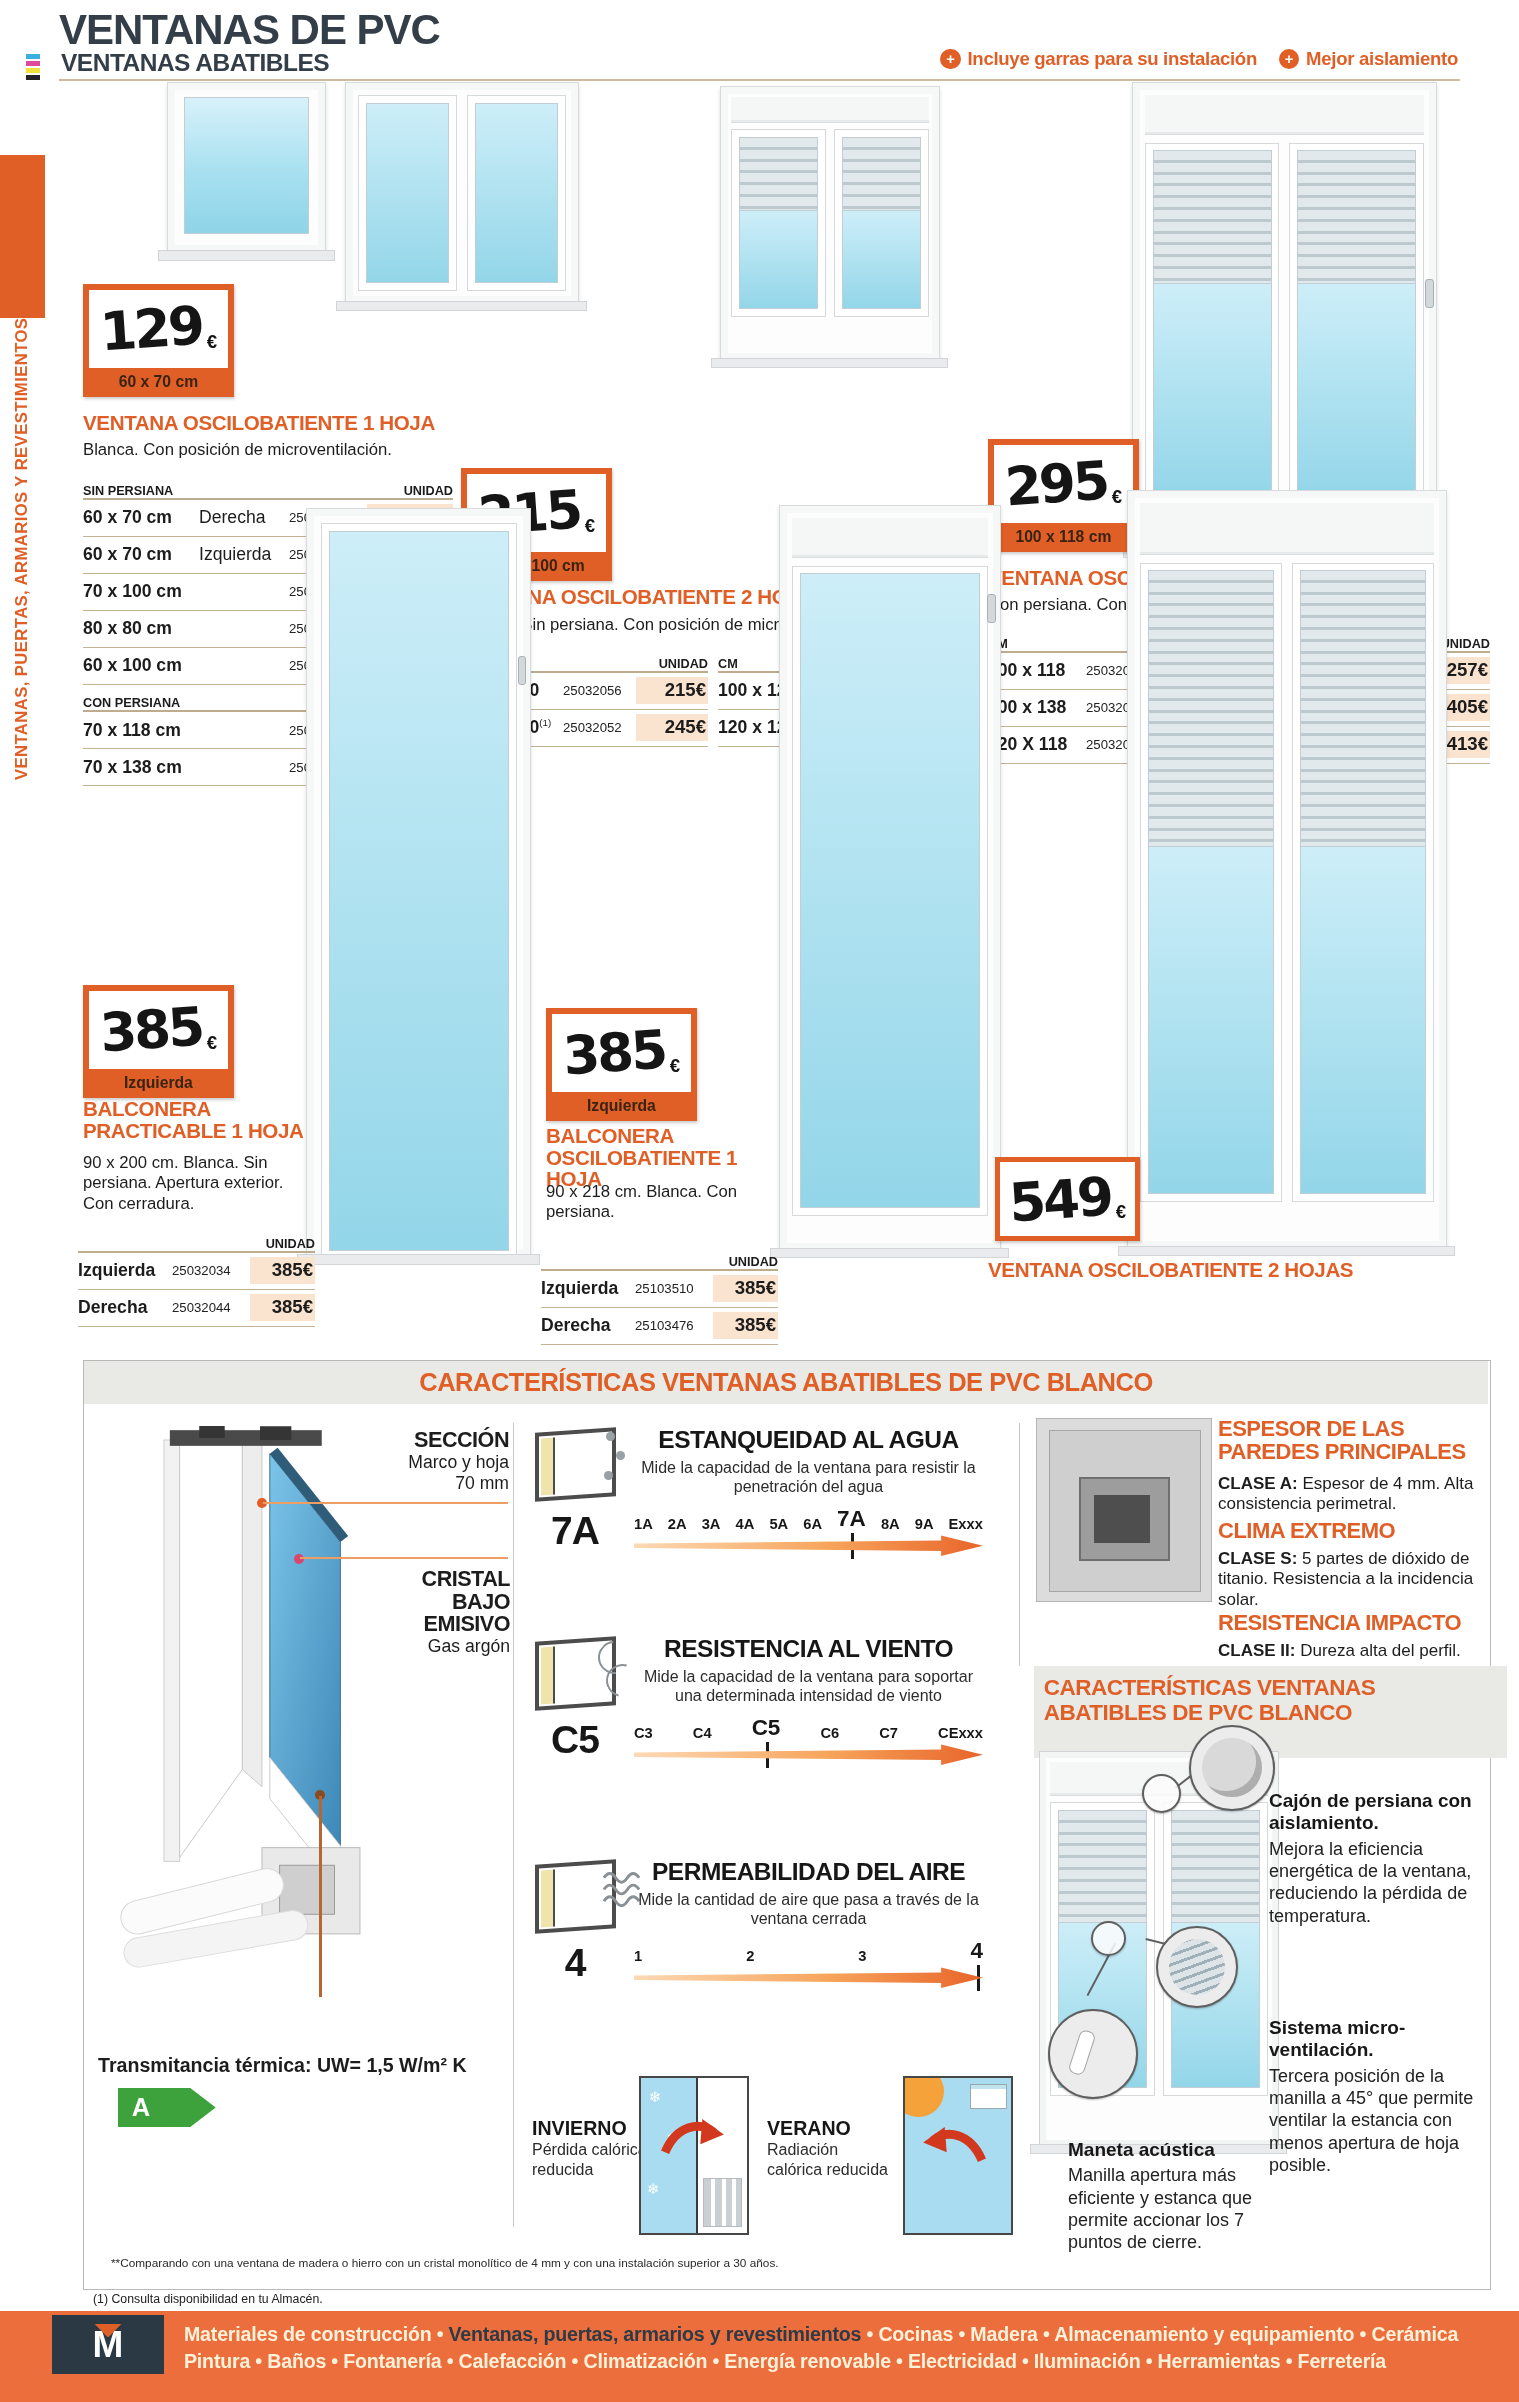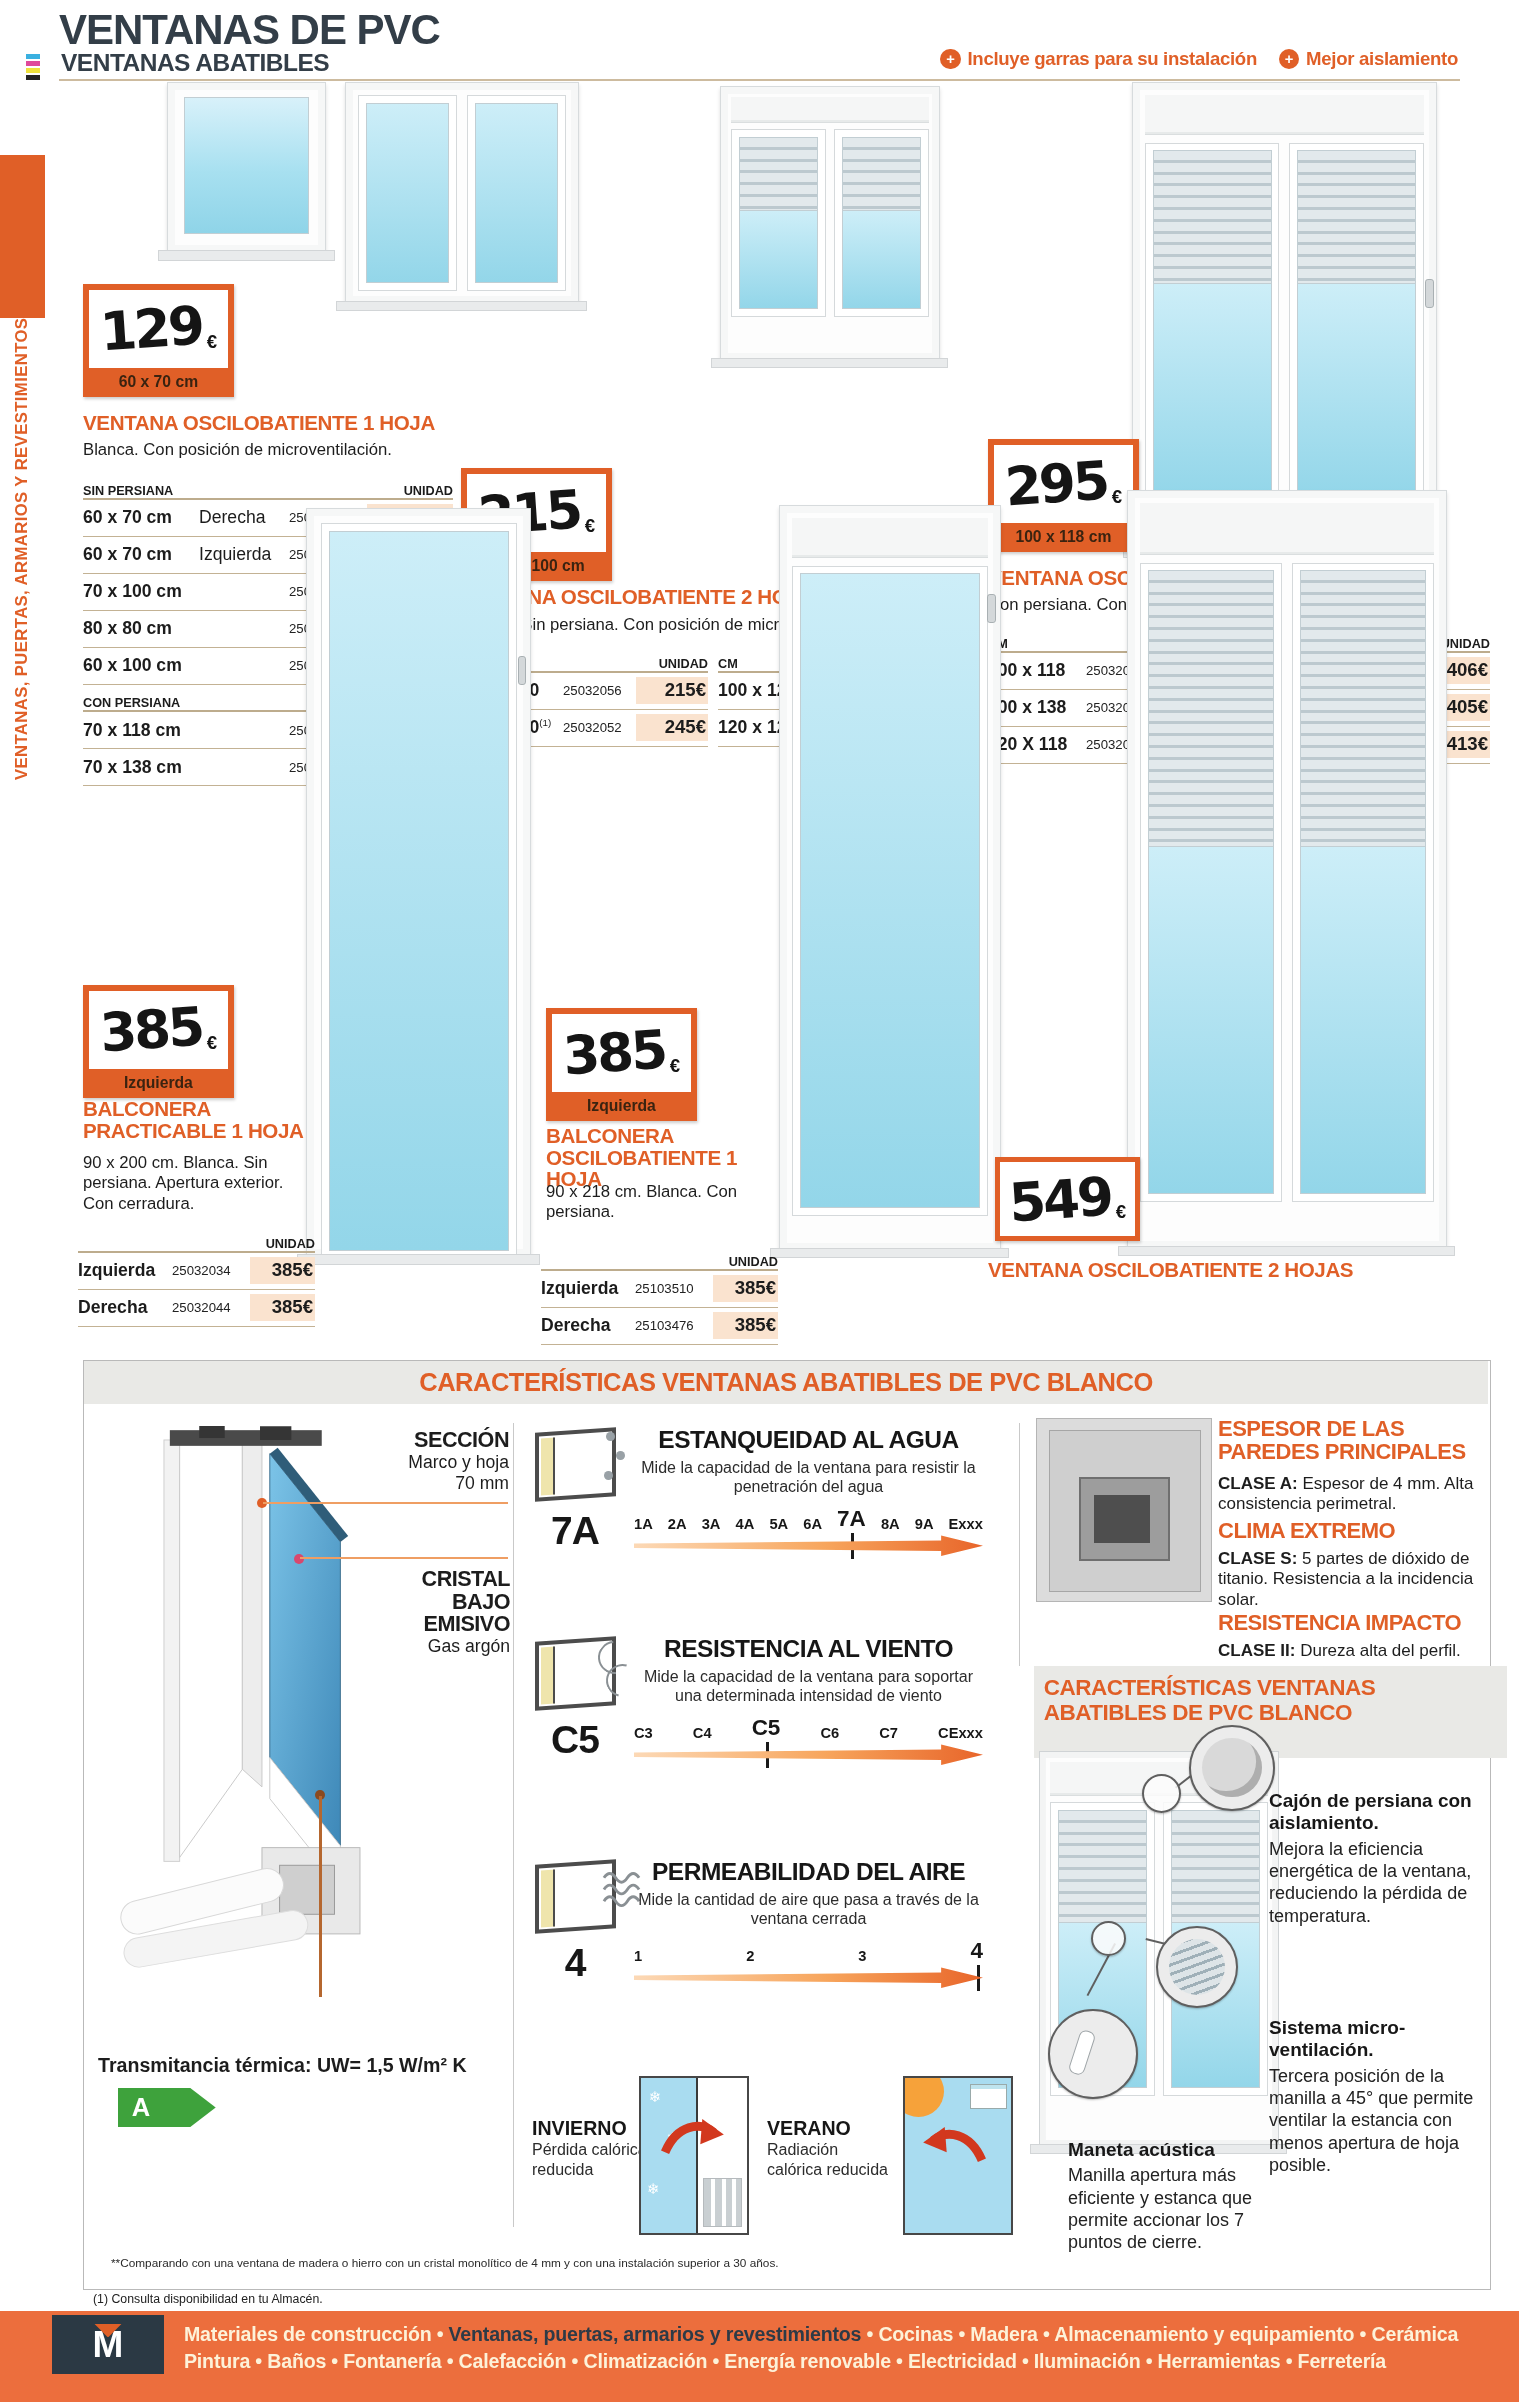--- a/index.html
+++ b/index.html
@@ -342,21 +342,21 @@
     </div>
   </div>
   <div class="abs pt" style="left:1245px;top:625px;width:245px">
     <div class="th">
       <span>CM</span>
       <span>UNIDAD</span>
     </div>
     <div class="tr">
       <span class="cz" style="width:98px">120 x 138</span>
       <span class="cs" style="width:74px">25032059</span>
-      <span class="cp">406€</span>
+      <span class="cp">257€</span>
     </div>
     <div class="tr">
       <span class="cz" style="width:98px">140 x 118</span>
       <span class="cs" style="width:74px">25032053</span>
       <span class="cp">405€</span>
     </div>
     <div class="tr">
       <span class="cz" style="width:98px">140 x 138</span>
       <span class="cs" style="width:74px">25032050</span>
       <span class="cp">413€</span>

